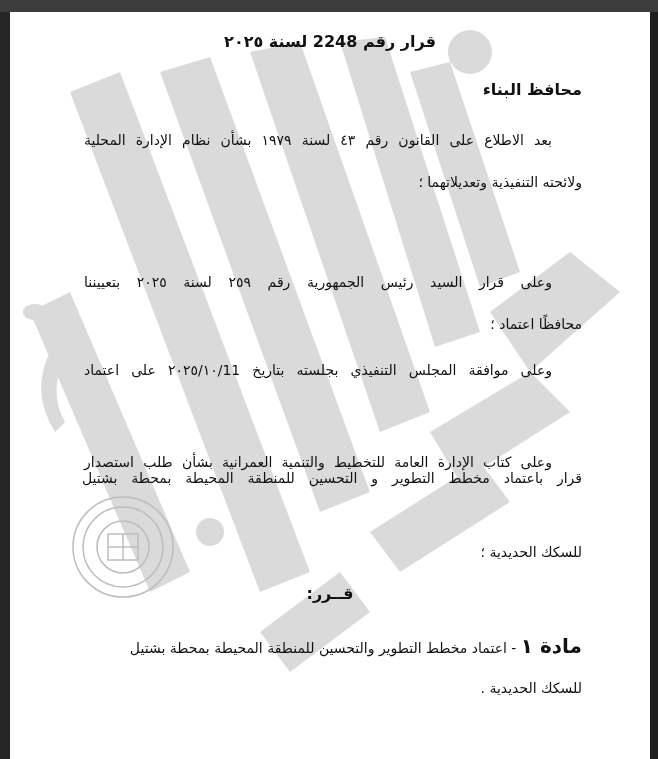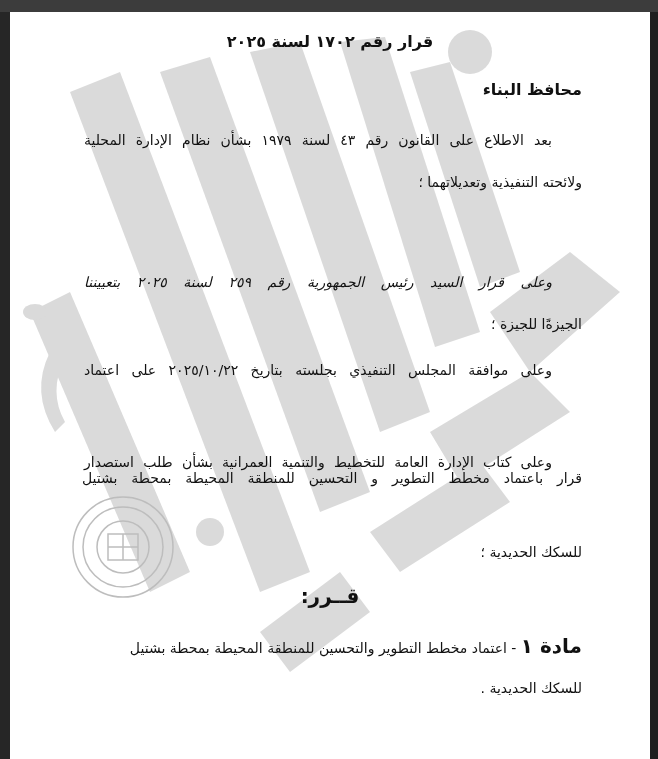--- a/index.html
+++ b/index.html
@@ -83,21 +83,21 @@
     .line.cont { right: 68px; }
     .line.full { right: 68px; width: 500px; }
     .line.short { text-align: left; text-align-last: right; }
     .decided {
       position: absolute;
       top: 572px;
       left: 0;
       width: 640px;
       text-align: center;
       font-weight: bold;
-      font-size: 20px;
+      font-size: 16px;
     }
     .article-label {
       font-weight: bold;
       font-size: 20px;
     }
     .seal {
       position: absolute;
       left: 58px;
       top: 480px;
       width: 110px;
@@ -137,31 +137,31 @@
         <circle cx="55" cy="55" r="50"></circle>
         <circle cx="55" cy="55" r="40"></circle>
         <circle cx="55" cy="55" r="26"></circle>
         <rect x="40" y="42" width="30" height="26"></rect>
         <line x1="40" y1="55" x2="70" y2="55"></line>
         <line x1="55" y1="42" x2="55" y2="68"></line>
       </g>
     </svg>
 
     <div class="content">
-      <div class="title">قرار رقم ١٧٠٢ لسنة ٢٠٢٥</div>
+      <div class="title">قرار رقم 2248 لسنة ٢٠٢٥</div>
       <div class="authority">محافظ البناء</div>
 
       <div class="line first" style="top:120px;">بعد الاطلاع على القانون رقم ٤٣ لسنة ١٩٧٩ بشأن نظام الإدارة المحلية</div>
       <div class="line cont short" style="top:162px;">ولائحته التنفيذية وتعديلاتهما ؛</div>
 
 
-      <div class="line first" style="top:262px;font-style:italic;">وعلى قرار السيد رئيس الجمهورية رقم ٢٥٩ لسنة ٢٠٢٥ بتعييننا</div>
-      <div class="line cont short" style="top:304px;">الجيزةًا للجيزة ؛</div>
+      <div class="line first" style="top:262px;">وعلى قرار السيد رئيس الجمهورية رقم ٢٥٩ لسنة ٢٠٢٥ بتعييننا</div>
+      <div class="line cont short" style="top:304px;">محافظًا اعتماد ؛</div>
 
-      <div class="line first" style="top:350px;">وعلى موافقة المجلس التنفيذي بجلسته بتاريخ ٢٠٢٥/١٠/٢٢ على اعتماد</div>
+      <div class="line first" style="top:350px;">وعلى موافقة المجلس التنفيذي بجلسته بتاريخ ٢٠٢٥/١٠/11 على اعتماد</div>
 
       <div class="line first" style="top:442px;">وعلى كتاب الإدارة العامة للتخطيط والتنمية العمرانية بشأن طلب استصدار</div>
       <div class="line full" style="top:458px;">قرار باعتماد مخطط التطوير و التحسين للمنطقة المحيطة بمحطة بشتيل</div>
       <div class="line cont short" style="top:532px;">للسكك الحديدية ؛</div>
 
       <div class="decided">قــرر:</div>
 
       <div class="line full short" style="top:622px;">
         <span class="article-label">مادة ١</span><span> - </span><span>اعتماد مخطط التطوير والتحسين للمنطقة المحيطة بمحطة بشتيل</span>
       </div>

